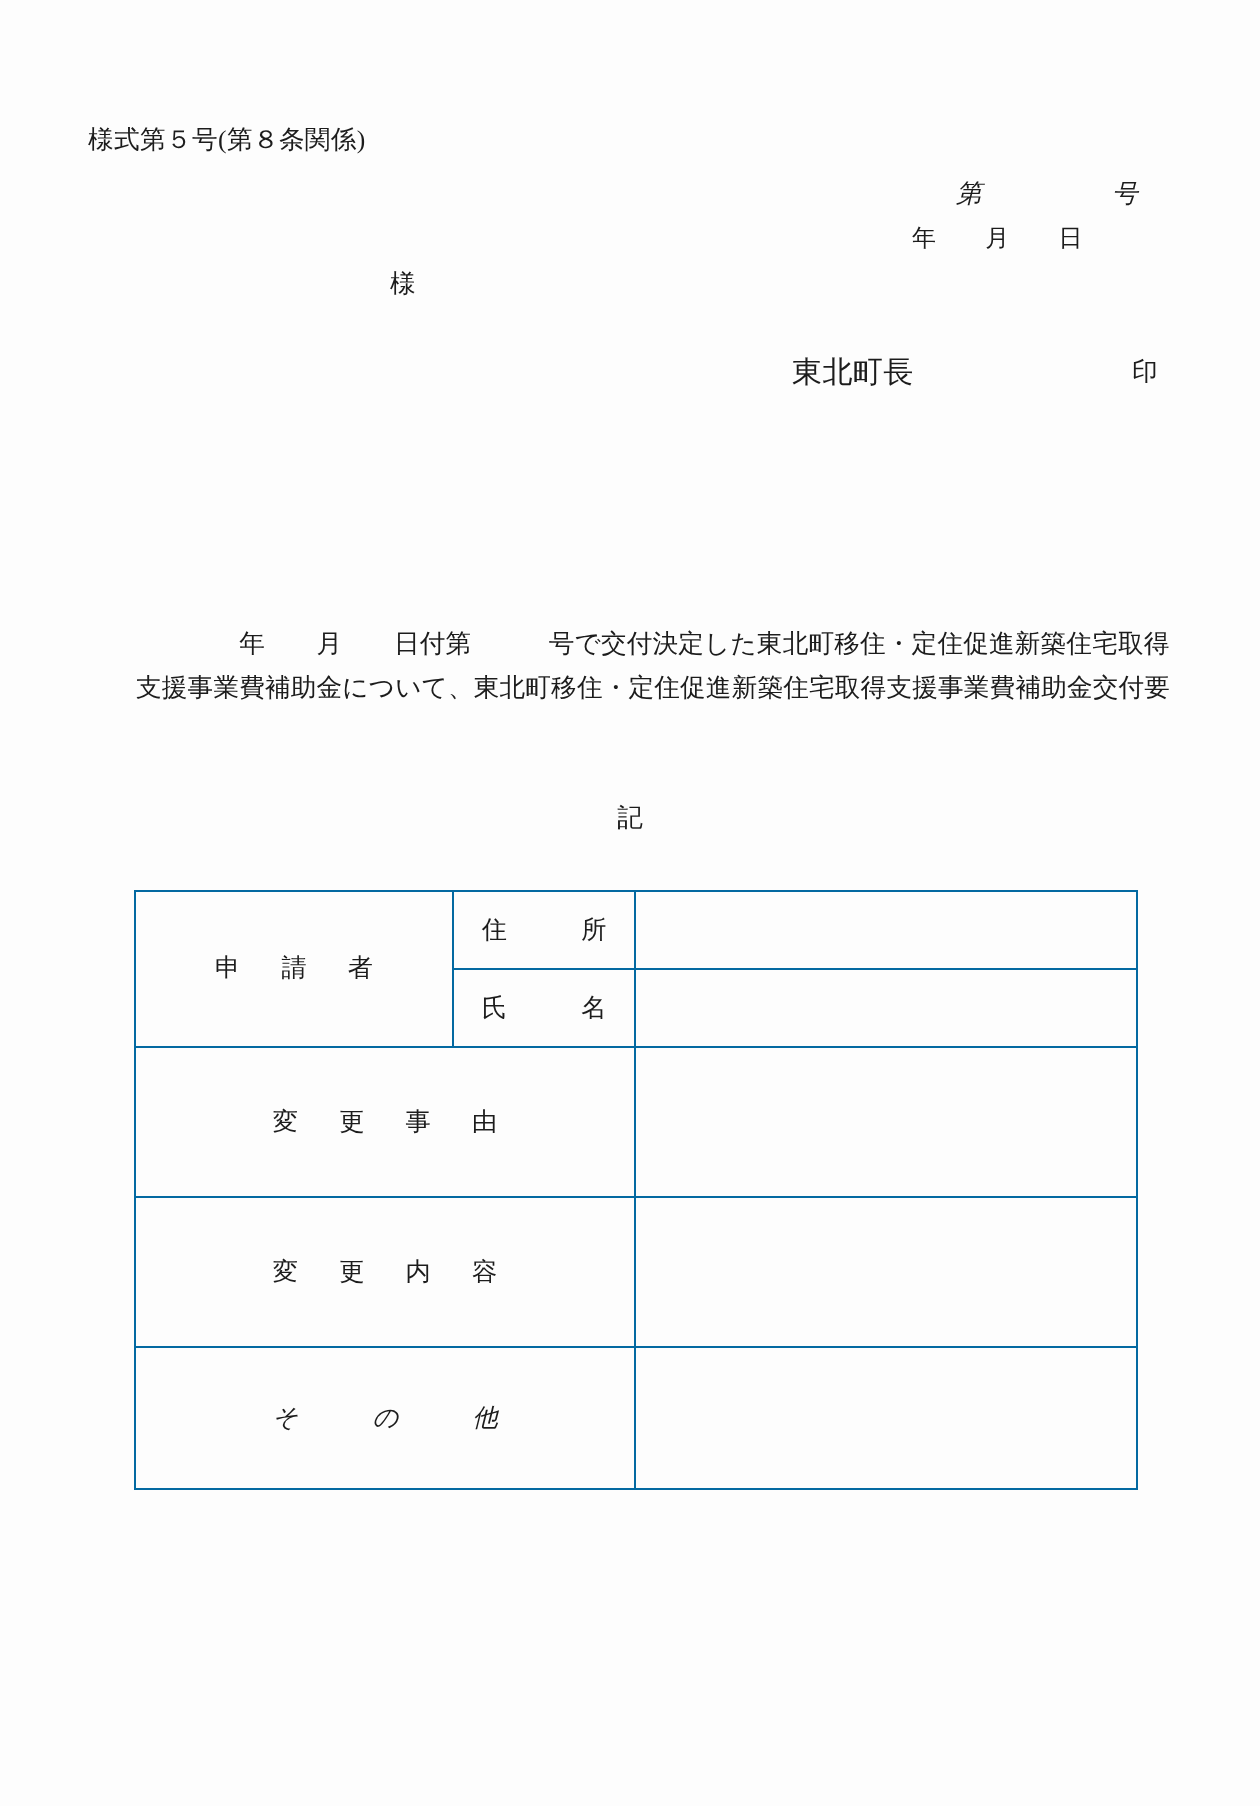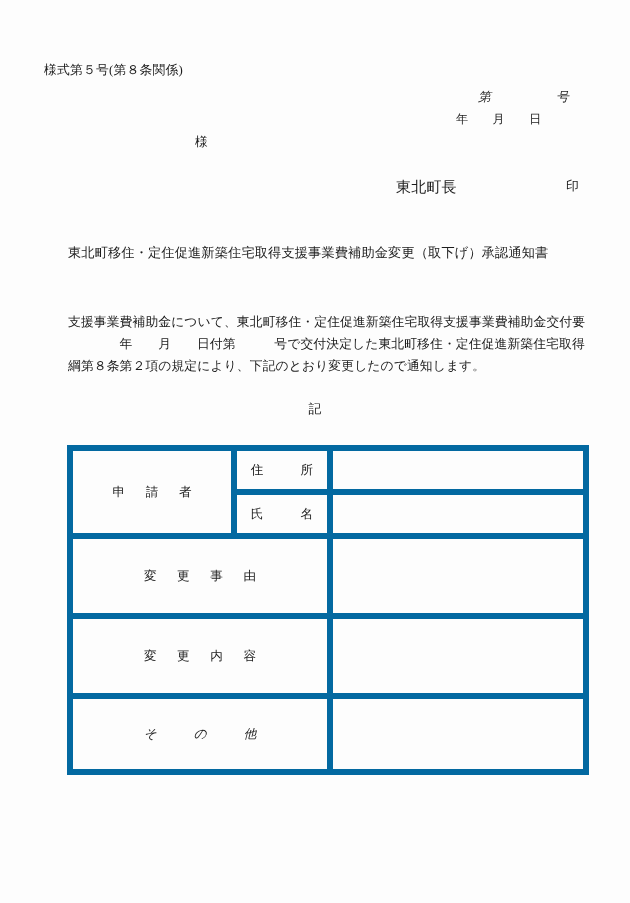--- a/index.html
+++ b/index.html
@@ -106,21 +106,21 @@
   
   .form-table {
     position: absolute;
     left: 67px;
     top: 445px;
     width: 498px;
     border-collapse: collapse;
     table-layout: fixed;
   }
   .form-table td {
-    border: 6px solid #0369a1;
+    border: 1px solid #0369a1;
     padding: 0;
     font-size: 12.6px;
     vertical-align: middle;
     text-align: center;
   }
   .cell-label {
     letter-spacing: 4px;
     text-indent: 4px;
   }
   .col-main  { width: 158px; font-family: Liberation Serif, serif; }
@@ -141,26 +141,24 @@
   <div class="t form-no">様式第５号(第８条関係)</div>
 
   <div class="t doc-number">第　　　　　号</div>
   <div class="t doc-date">年　　月　　日</div>
 
   <div class="t addressee">様</div>
 
   <div class="t issuer-name">東北町長</div>
   <div class="t issuer-seal">印</div>
 
-  <div class="t doc-title">東北町移住・定住促進新築住宅取得支援事業費補助金変更（取下げ）承認通知書</div>
 
   <div class="body-block">
+    <div class="body-line">　　　　年　　月　　日付第　　　号で交付決定した東北町移住・定住促進新築住宅取得</div>
     <div class="body-line">支援事業費補助金について、東北町移住・定住促進新築住宅取得支援事業費補助金交付要</div>
-    <div class="body-line">　　　　年　　月　　日付第　　　号で交付決定した東北町移住・定住促進新築住宅取得</div>
-    <div class="body-line">綱第８条第２項の規定により、下記のとおり変更したので通知します。</div>
   </div>
 
   <div class="kiji">記</div>
 
   <table class="form-table">
     <tbody>
       <tr>
         <td class="col-main cell-label" rowspan="2">申　請　者</td>
         <td class="col-sub cell-label row-sub">住　　所</td>
         <td class="col-value value-cell row-sub"></td>

